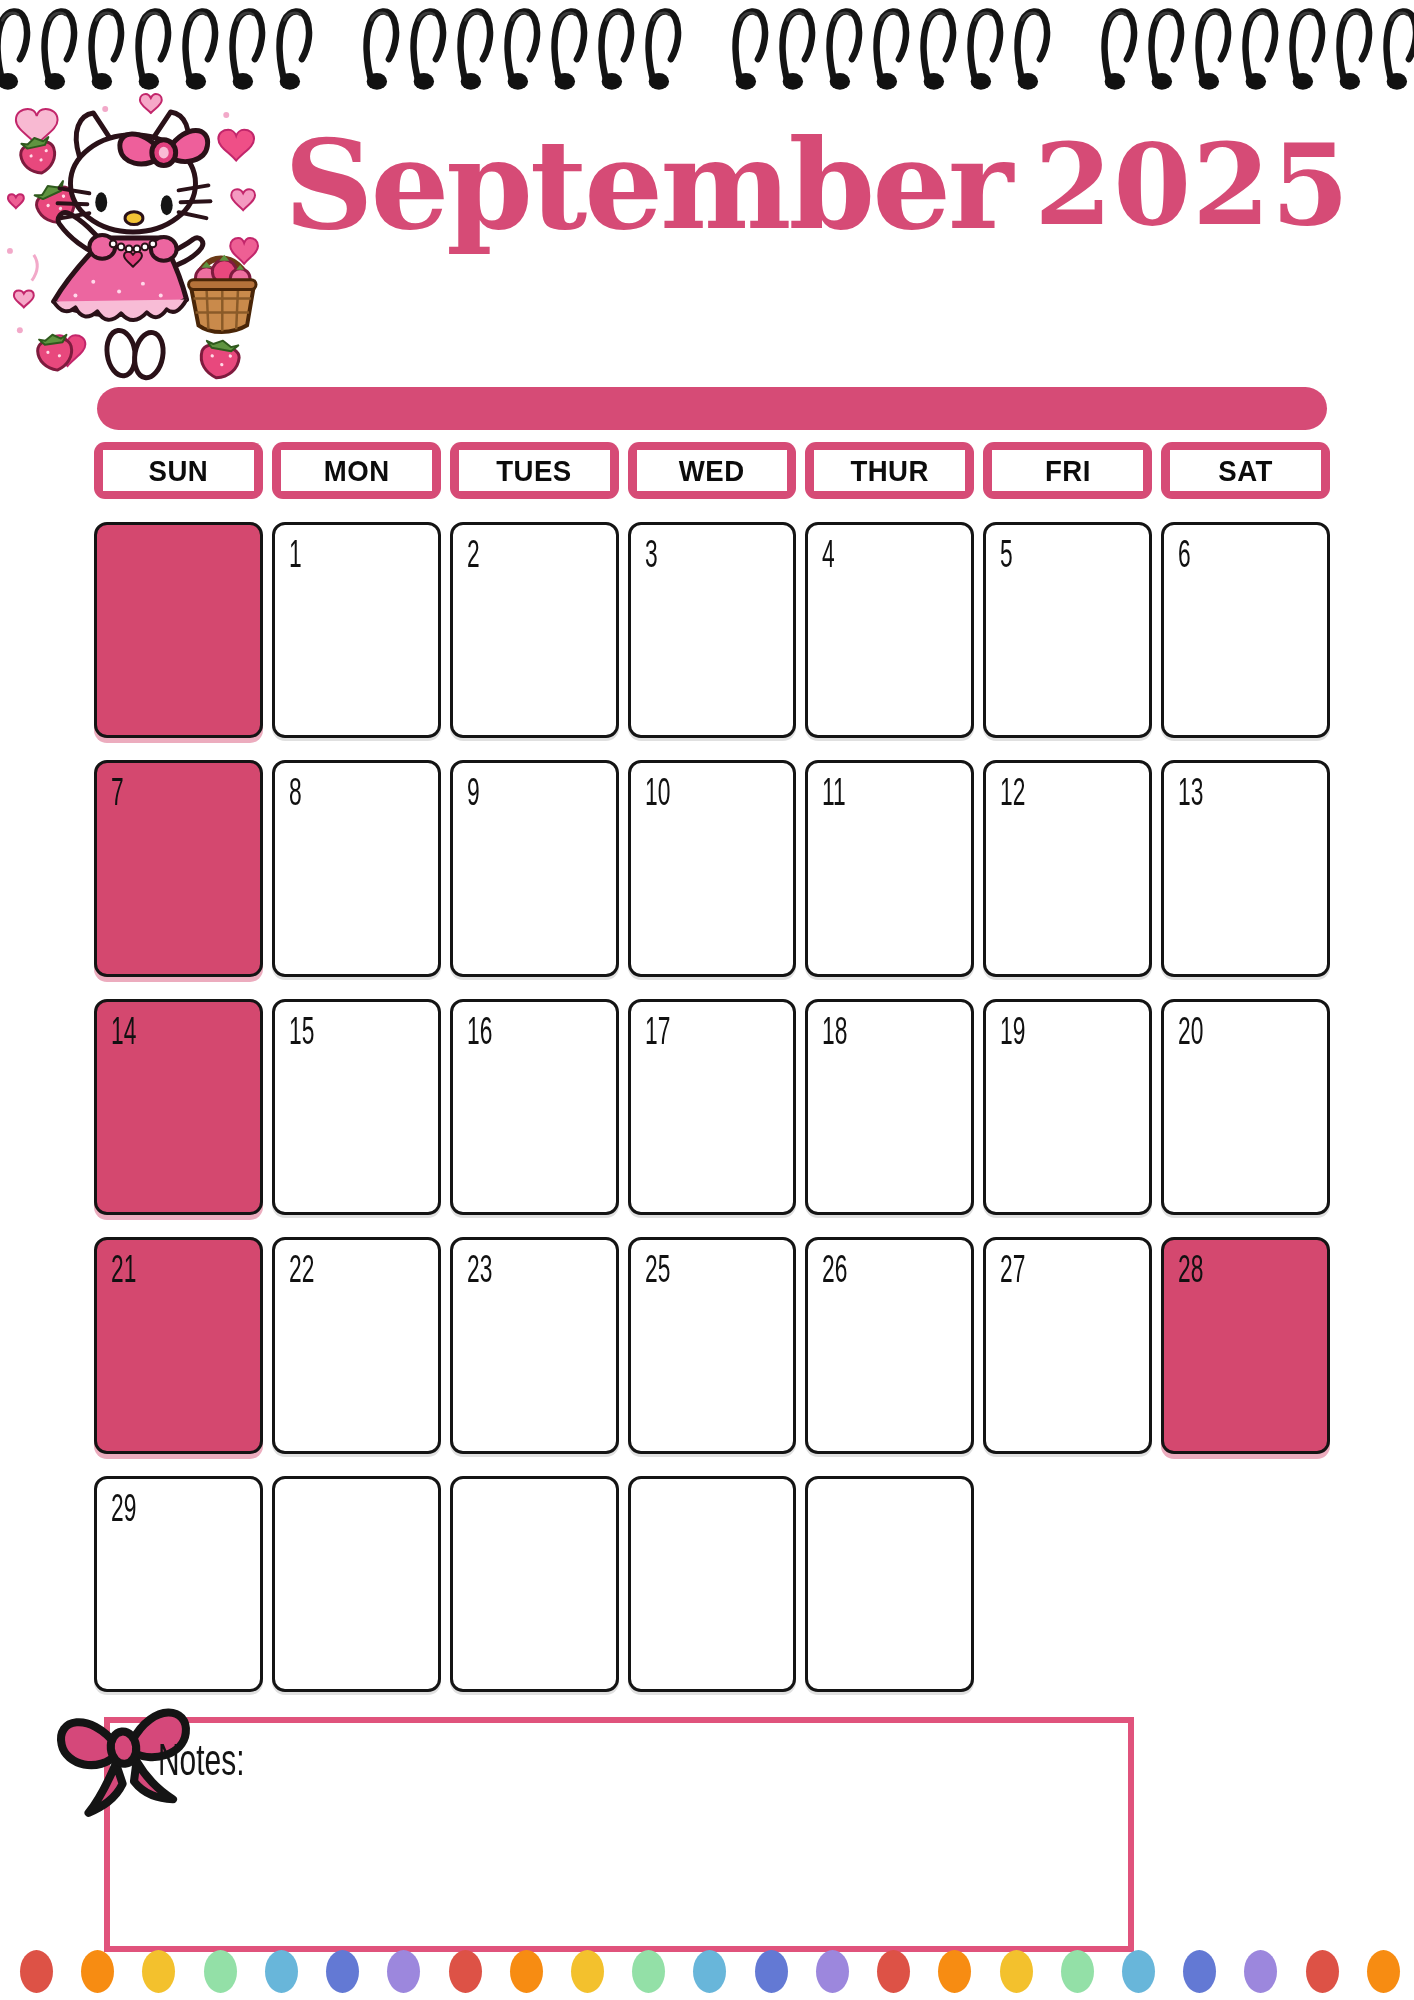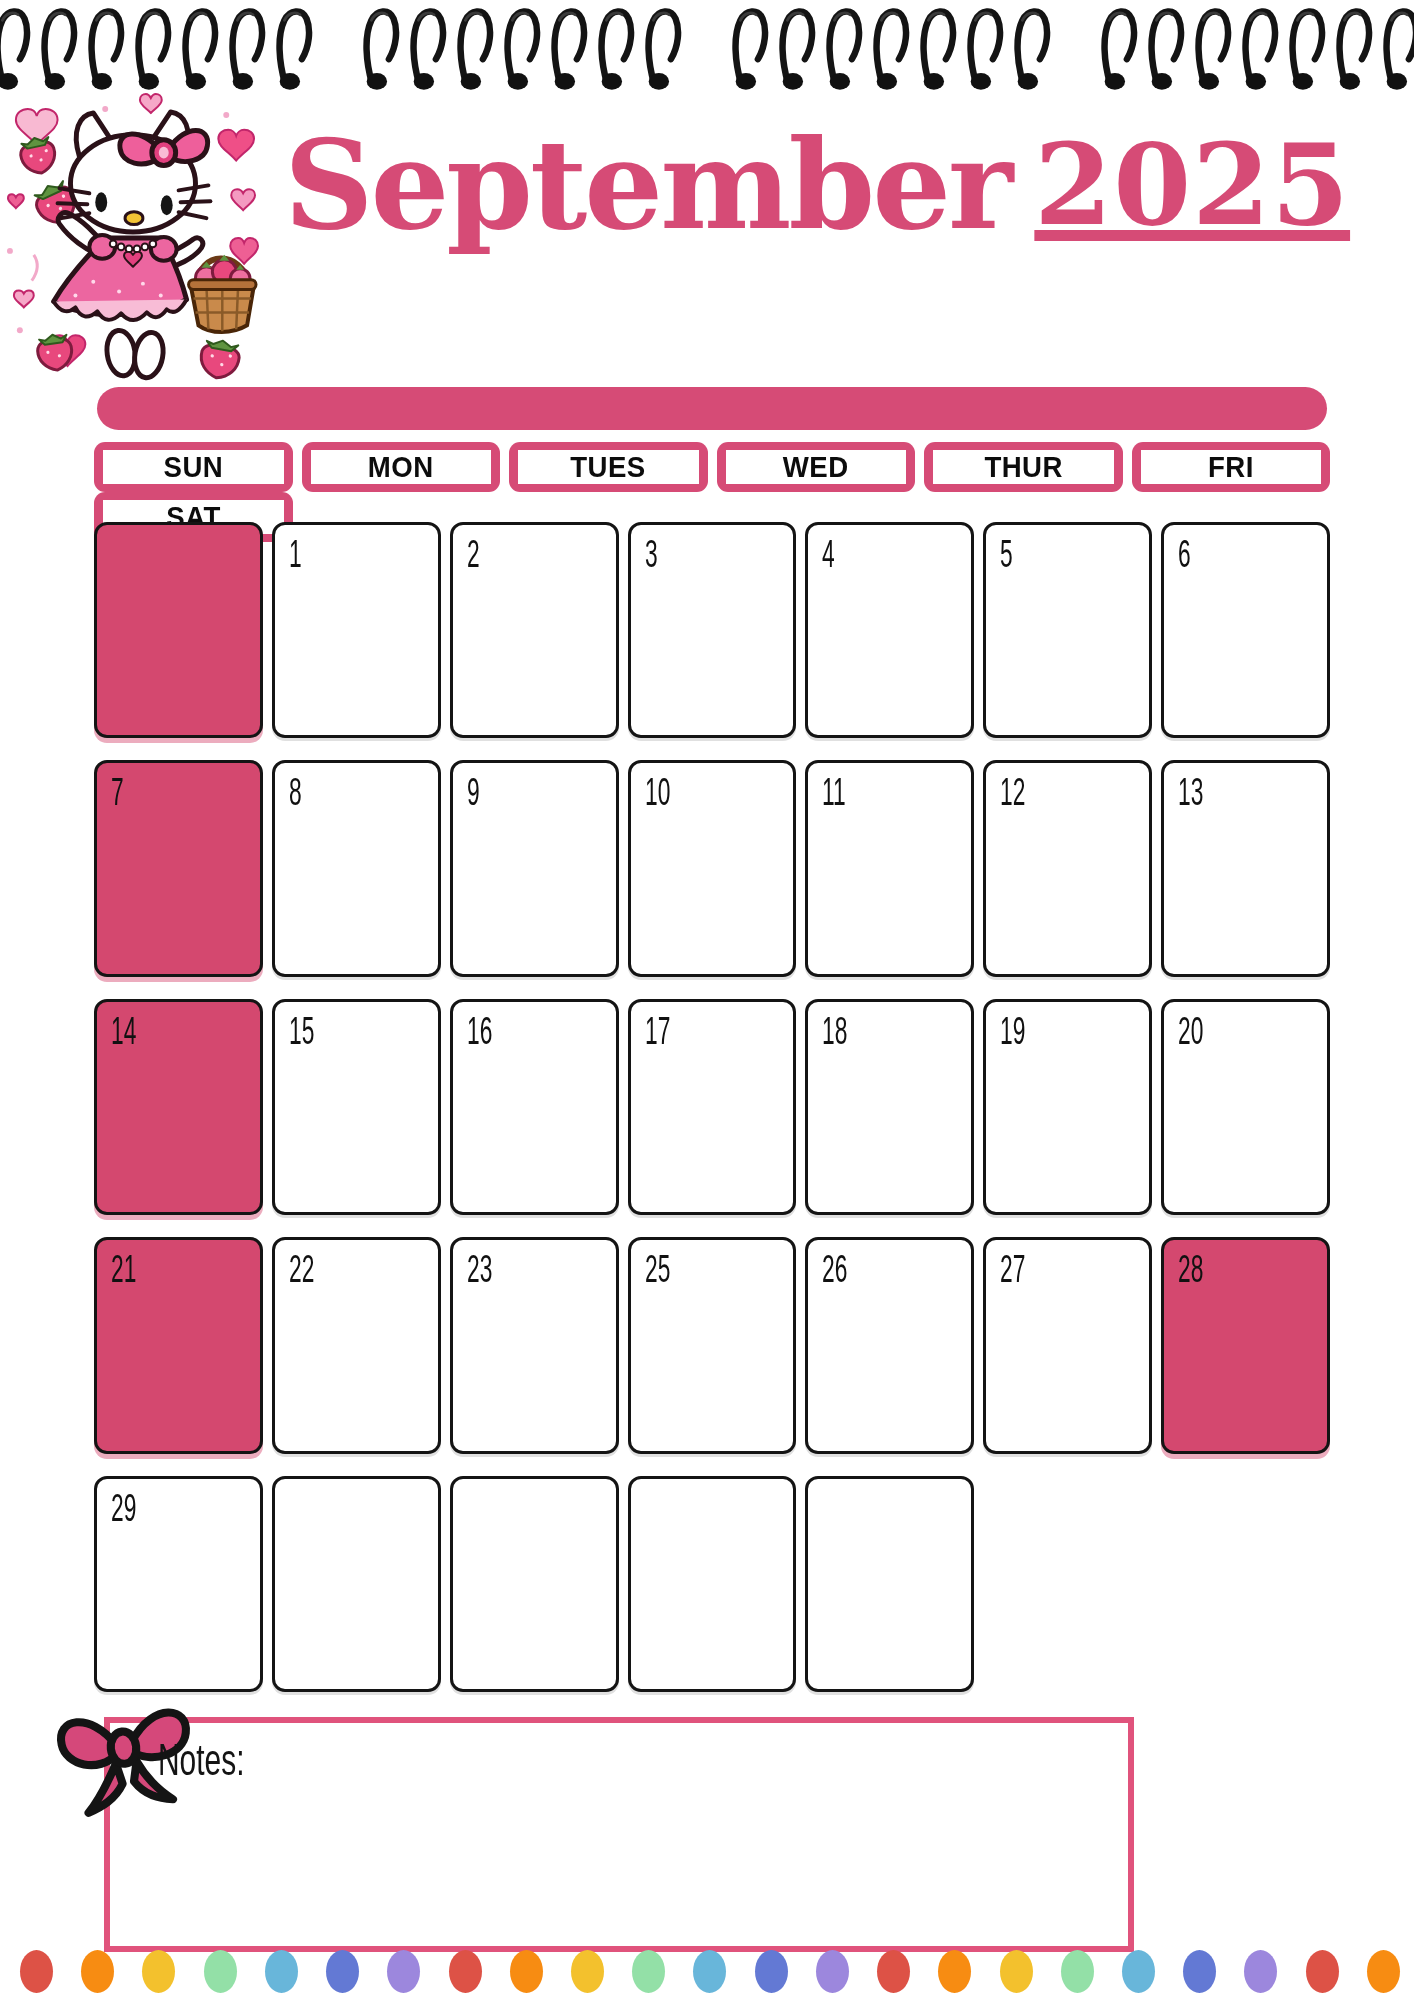--- a/index.html
+++ b/index.html
@@ -12,26 +12,26 @@
   .spiral-group{display:flex;gap:10px;}
   .coil{width:37px;height:94px;}
   
   .kitty{position:absolute;left:2px;top:86px;width:258px;height:300px;}
   .title{
     position:absolute;left:268px;right:48px;top:104px;height:160px;
     display:flex;align-items:center;justify-content:center;gap:24px;
     color:var(--accent-pink);white-space:nowrap;
   }
   .title .month{font-family:"DejaVu Serif",serif;font-weight:700;font-size:124px;letter-spacing:-3px;}
-  .title .year{font-family:"DejaVu Serif",serif;font-weight:700;font-size:112px;letter-spacing:1px;text-decoration:underline;}
+  .title .year{font-family:"DejaVu Serif",serif;font-weight:700;font-size:112px;letter-spacing:1px;}
   
   .bar{position:absolute;left:97px;top:387px;width:1230px;height:43px;border-radius:22px;background:var(--accent-pink);}
   
   .weekday-row{position:absolute;left:94px;top:442px;width:1236px;height:57px;
-    display:grid;grid-template-columns:repeat(6,1fr);column-gap:9px;}
+    display:grid;grid-template-columns:repeat(7,1fr);column-gap:9px;}
   .day-header{background:var(--accent-pink);border-radius:11px;padding:8px 9px;display:flex;}
   .day-header-inner{background:#ffffff;flex:1;display:flex;align-items:center;justify-content:center;}
   .day-header-inner span{font-weight:700;font-size:30px;color:#0c0c0c;letter-spacing:.5px;
     display:inline-block;transform:scaleX(.92);}
   
   .grid{position:absolute;left:94px;top:522px;width:1236px;height:1170px;
     display:grid;grid-template-columns:repeat(7,1fr);grid-template-rows:repeat(5,1fr);
     column-gap:9px;row-gap:22px;}
   .cell{background:#ffffff;border:3px solid #141414;border-radius:13px;position:relative;
     box-shadow:0 3px 0 rgba(0,0,0,.12);}

